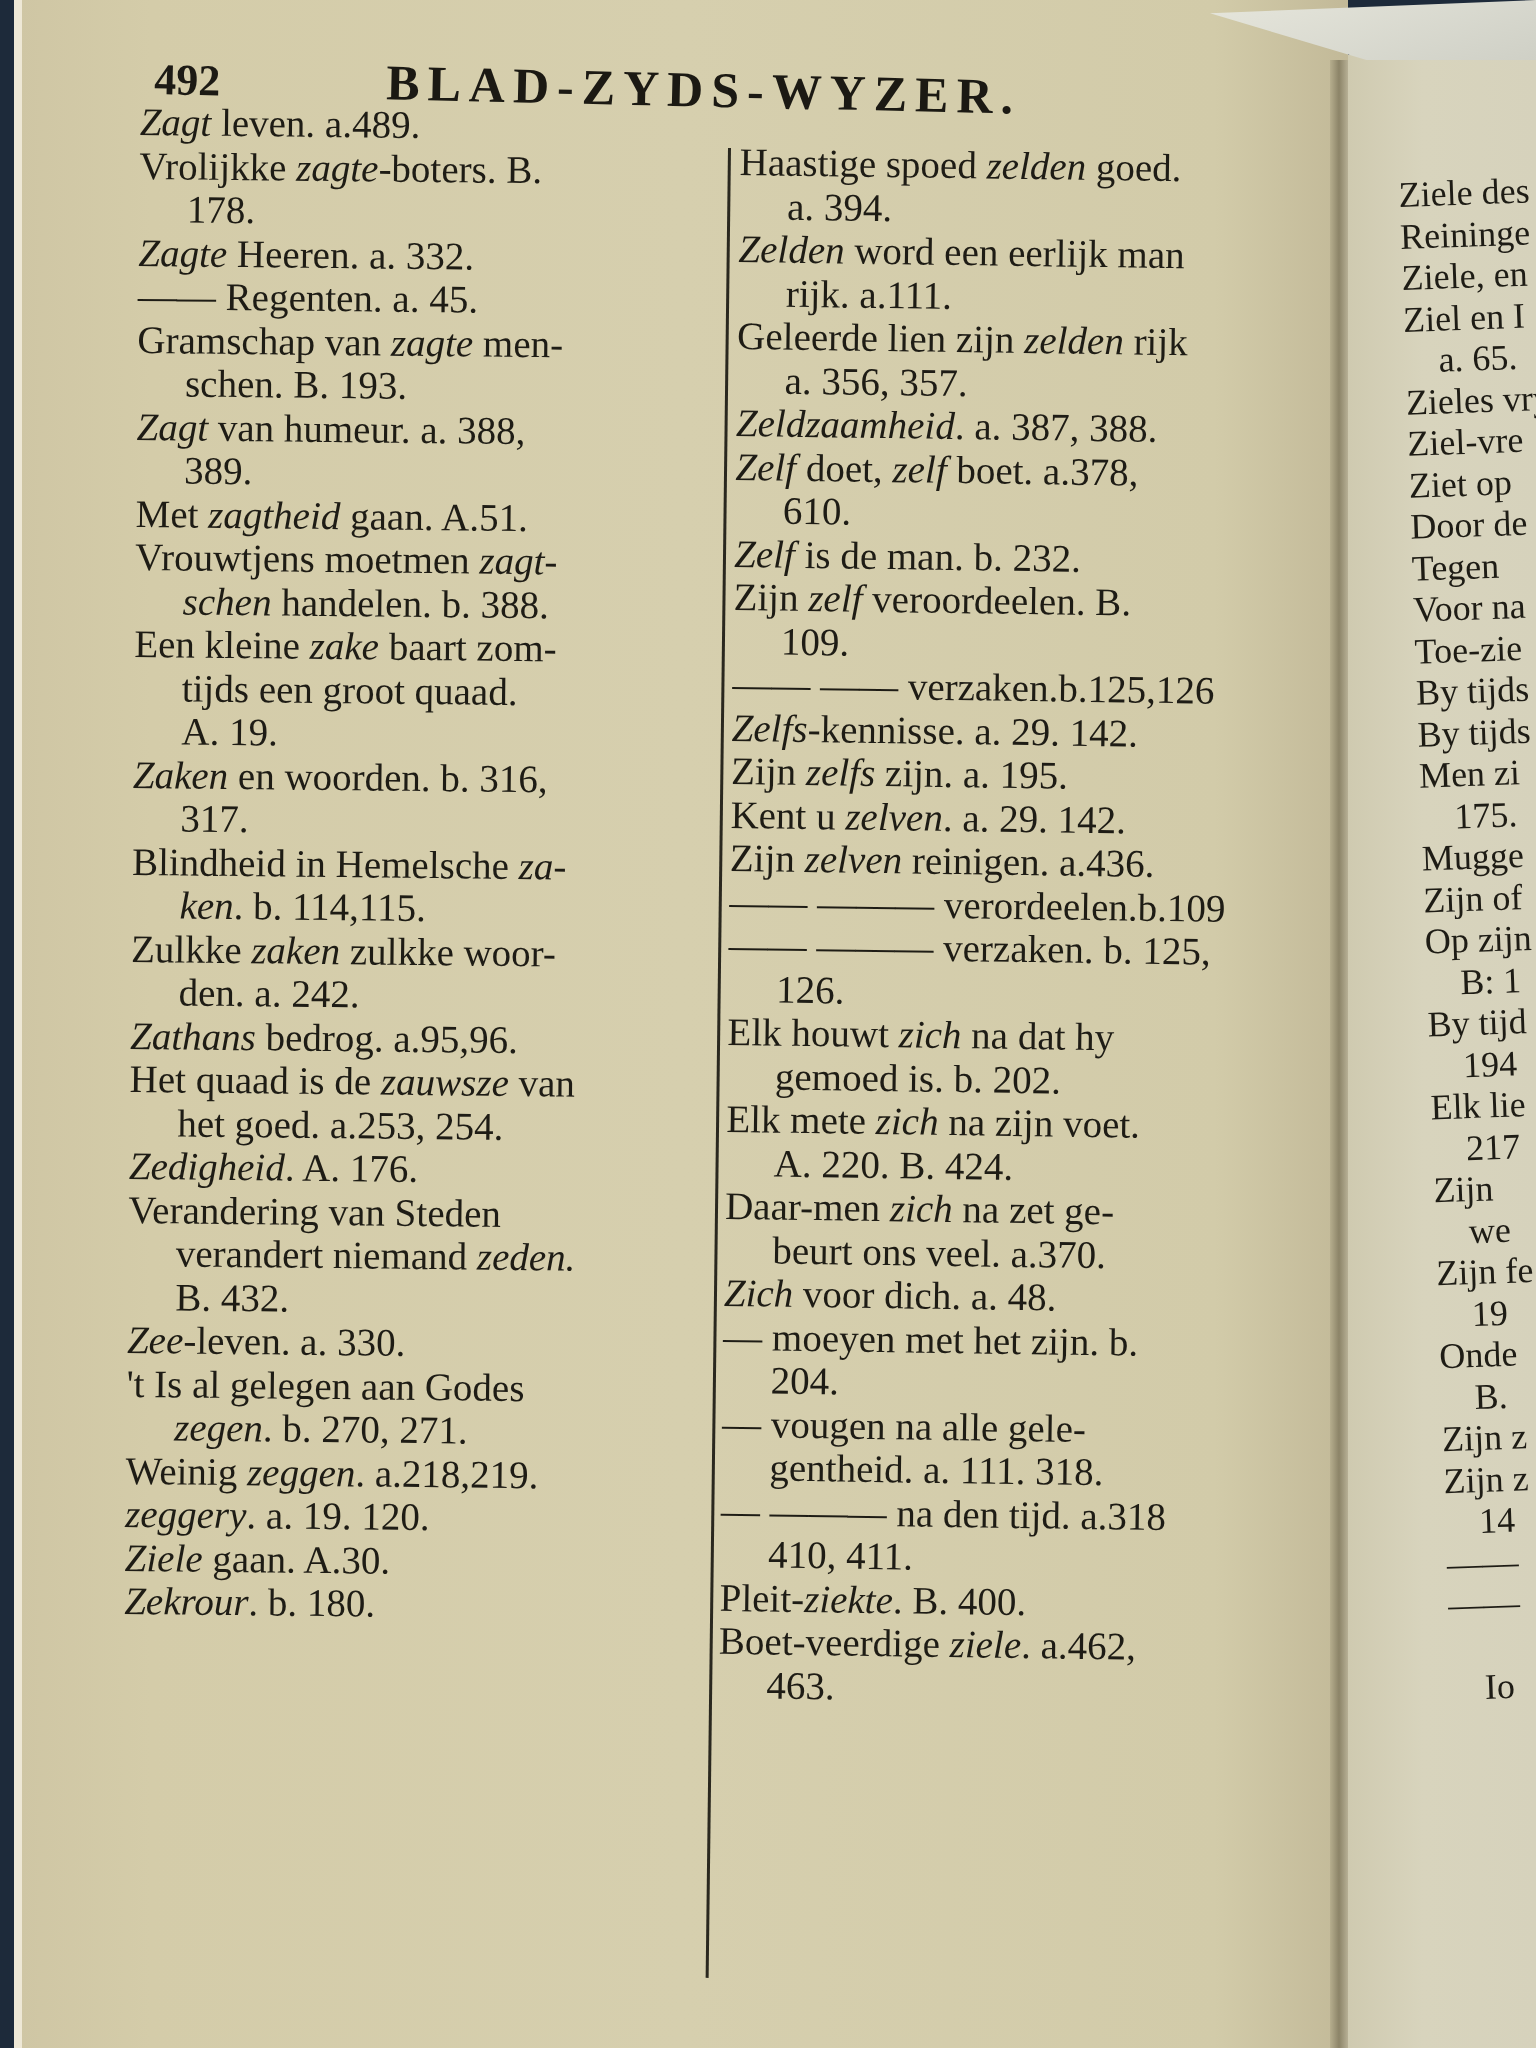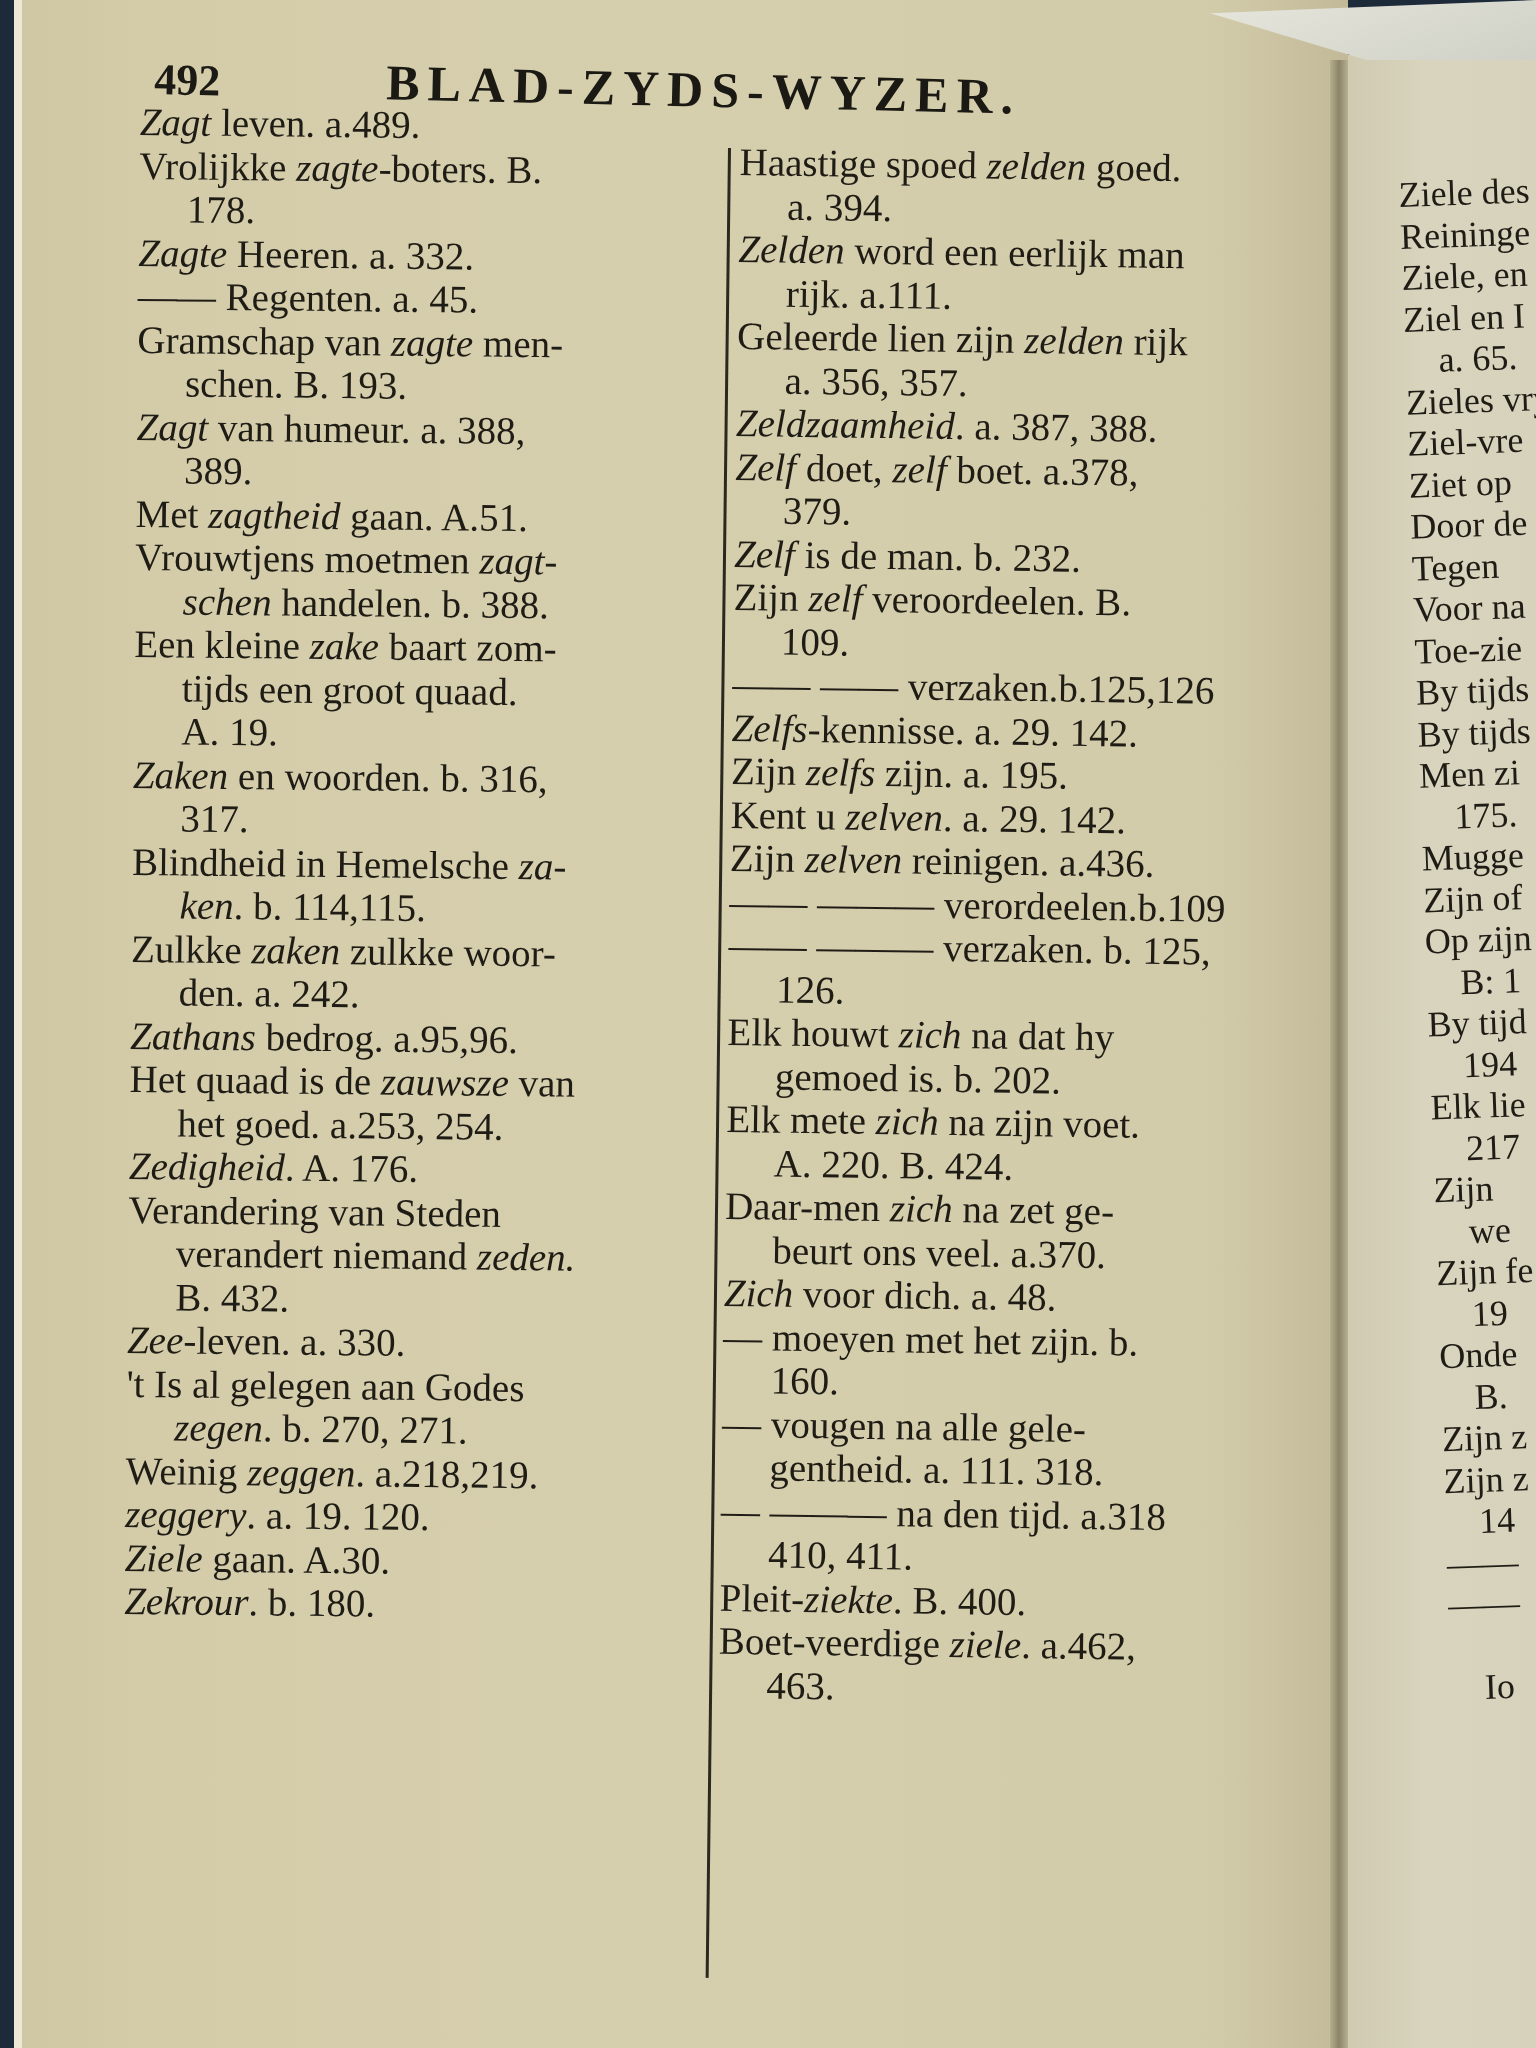--- a/index.html
+++ b/index.html
@@ -96,35 +96,35 @@
     <span class="entry"><span>Weinig </span><span class="kw">zeggen</span><span>. a.218,219.</span></span>
     <span class="entry"><span class="kw">zeggery</span><span>. a. 19. 120.</span></span>
     <span class="entry"><span class="kw">Ziele</span><span> gaan. A.30.</span></span>
     <span class="entry"><span class="kw">Zekrour</span><span>. b. 180.</span></span>
   </div>
 <div class="col col-right" id="col-right">
     <span class="entry"><span>Haastige spoed </span><span class="kw">zelden</span><span> goed.</span><span class="line2"><span>a. 394.</span></span></span>
     <span class="entry"><span class="kw">Zelden</span><span> word een eerlijk man</span><span class="line2"><span>rijk. a.111.</span></span></span>
     <span class="entry"><span>Geleerde lien zijn </span><span class="kw">zelden</span><span> rijk</span><span class="line2"><span>a. 356, 357.</span></span></span>
     <span class="entry"><span class="kw">Zeldzaamheid</span><span>. a. 387, 388.</span></span>
-    <span class="entry"><span class="kw">Zelf</span><span> doet, </span><span class="kw">zelf</span><span> boet. a.378,</span><span class="line2"><span>379.</span></span></span>
+    <span class="entry"><span class="kw">Zelf</span><span> doet, </span><span class="kw">zelf</span><span> boet. a.378,</span><span class="line2"><span>610.</span></span></span>
     <span class="entry"><span class="kw">Zelf</span><span> is de man. b. 232.</span></span>
     <span class="entry"><span>Zijn </span><span class="kw">zelf</span><span> veroordeelen. B.</span><span class="line2"><span>109.</span></span></span>
     <span class="entry"><span>—— —— verzaken.b.125,126</span></span>
     <span class="entry"><span class="kw">Zelfs</span><span>-kennisse. a. 29. 142.</span></span>
     <span class="entry"><span>Zijn </span><span class="kw">zelfs</span><span> zijn. a. 195.</span></span>
     <span class="entry"><span>Kent u </span><span class="kw">zelven</span><span>. a. 29. 142.</span></span>
     <span class="entry"><span>Zijn </span><span class="kw">zelven</span><span> reinigen. a.436.</span></span>
     <span class="entry"><span>—— ——— verordeelen.b.109</span></span>
     <span class="entry"><span>—— ——— verzaken. b. 125,</span><span class="line2"><span>126.</span></span></span>
     <span class="entry"><span>Elk houwt </span><span class="kw">zich</span><span> na dat hy</span><span class="line2"><span>gemoed is. b. 202.</span></span></span>
     <span class="entry"><span>Elk mete </span><span class="kw">zich</span><span> na zijn voet.</span><span class="line2"><span>A. 220. B. 424.</span></span></span>
     <span class="entry"><span>Daar-men </span><span class="kw">zich</span><span> na zet ge-</span><span class="line2"><span>beurt ons veel. a.370.</span></span></span>
     <span class="entry"><span class="kw">Zich</span><span> voor dich. a. 48.</span></span>
-    <span class="entry"><span>— moeyen met het zijn. b.</span><span class="line2"><span>160.</span></span></span>
+    <span class="entry"><span>— moeyen met het zijn. b.</span><span class="line2"><span>204.</span></span></span>
     <span class="entry"><span>— vougen na alle gele-</span><span class="line2"><span>gentheid. a. 111. 318.</span></span></span>
     <span class="entry"><span>— ——— na den tijd. a.318</span><span class="line2"><span>410, 411.</span></span></span>
     <span class="entry"><span>Pleit-</span><span class="kw">ziekte</span><span>. B. 400.</span></span>
     <span class="entry"><span>Boet-veerdige </span><span class="kw">ziele</span><span>. a.462,</span><span class="line2"><span>463.</span></span></span>
   </div>
 <div class="col-partial" id="col-partial">
     <span class="entry">Ziele des</span>
     <span class="entry">Reininge</span>
     <span class="entry">Ziele, en</span>
     <span class="entry">Ziel en I</span>

